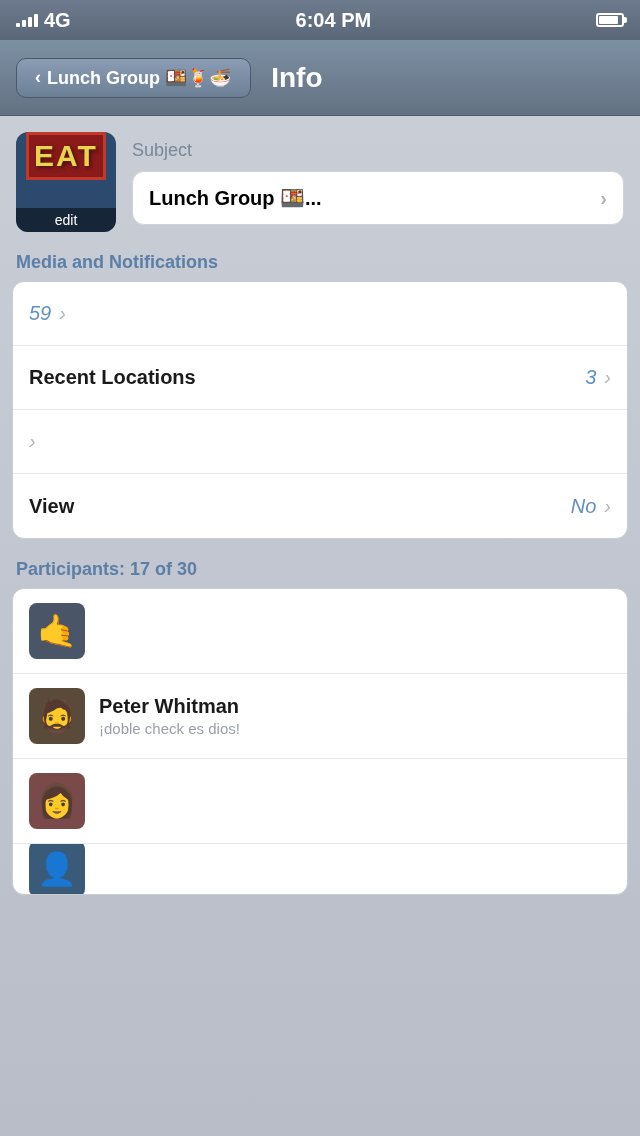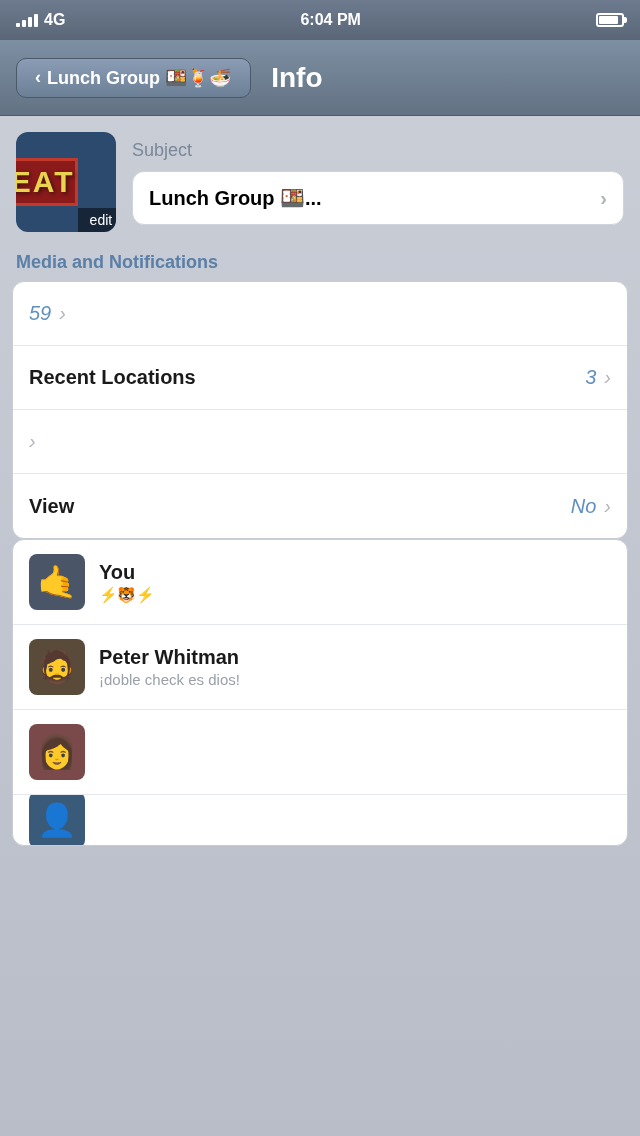--- a/index.html
+++ b/index.html
@@ -15,21 +15,21 @@
 
     
     .status-bar {
       height: 40px;
       background: linear-gradient(to bottom, #6e7b8e, #5a6678);
       display: flex;
       align-items: center;
       justify-content: space-between;
       padding: 0 16px;
       color: white;
-      font-size: 16px;
+      font-size: 20px;
       font-weight: 600;
     }
     .status-left { display: flex; align-items: center; gap: 6px; }
     .signal-bars { display: flex; align-items: flex-end; gap: 2px; }
     .signal-bars span {
       background: white;
       width: 4px;
       border-radius: 1px;
     }
     .battery {
@@ -99,21 +99,21 @@
       display: flex;
       align-items: flex-start;
       gap: 16px;
     }
     .group-avatar {
       width: 100px;
       height: 100px;
       border-radius: 12px;
       background: #2c4a6e;
       display: flex;
-      flex-direction: row;
+      flex-direction: column;
       align-items: center;
       justify-content: center;
       flex-shrink: 0;
       overflow: hidden;
       position: relative;
     }
     .eat-sign {
       font-size: 30px;
       font-weight: 900;
       color: #e8d44d;
@@ -314,31 +314,30 @@
     </div>
     <div class="list-row">
       <span class="row-left">View</span>
       <span class="row-right">
         No
         <span class="chevron">›</span>
       </span>
     </div>
   </div>
 
+  <div class="participants-header">
+    <span class="participants-count-label">Participants: </span><span class="participants-count">17 of 30</span>
+  </div>
 
   <div class="participants-card">
 
     <div class="participant-row">
       <div class="participant-avatar avatar-you">
         <span style="font-size:32px;">🤙</span>
       </div>
-      <div class="participant-info">
-        <div class="participant-name">You</div>
-        <div class="participant-status">⚡🐯⚡</div>
-      </div>
     </div>
 
     <div class="participant-row">
       <div class="participant-avatar avatar-peter">
         <span style="font-size:32px;">🧔</span>
       </div>
       <div class="participant-info">
         <div class="participant-name">Peter Whitman</div>
         <div class="participant-status">¡doble check es dios!</div>
       </div>

